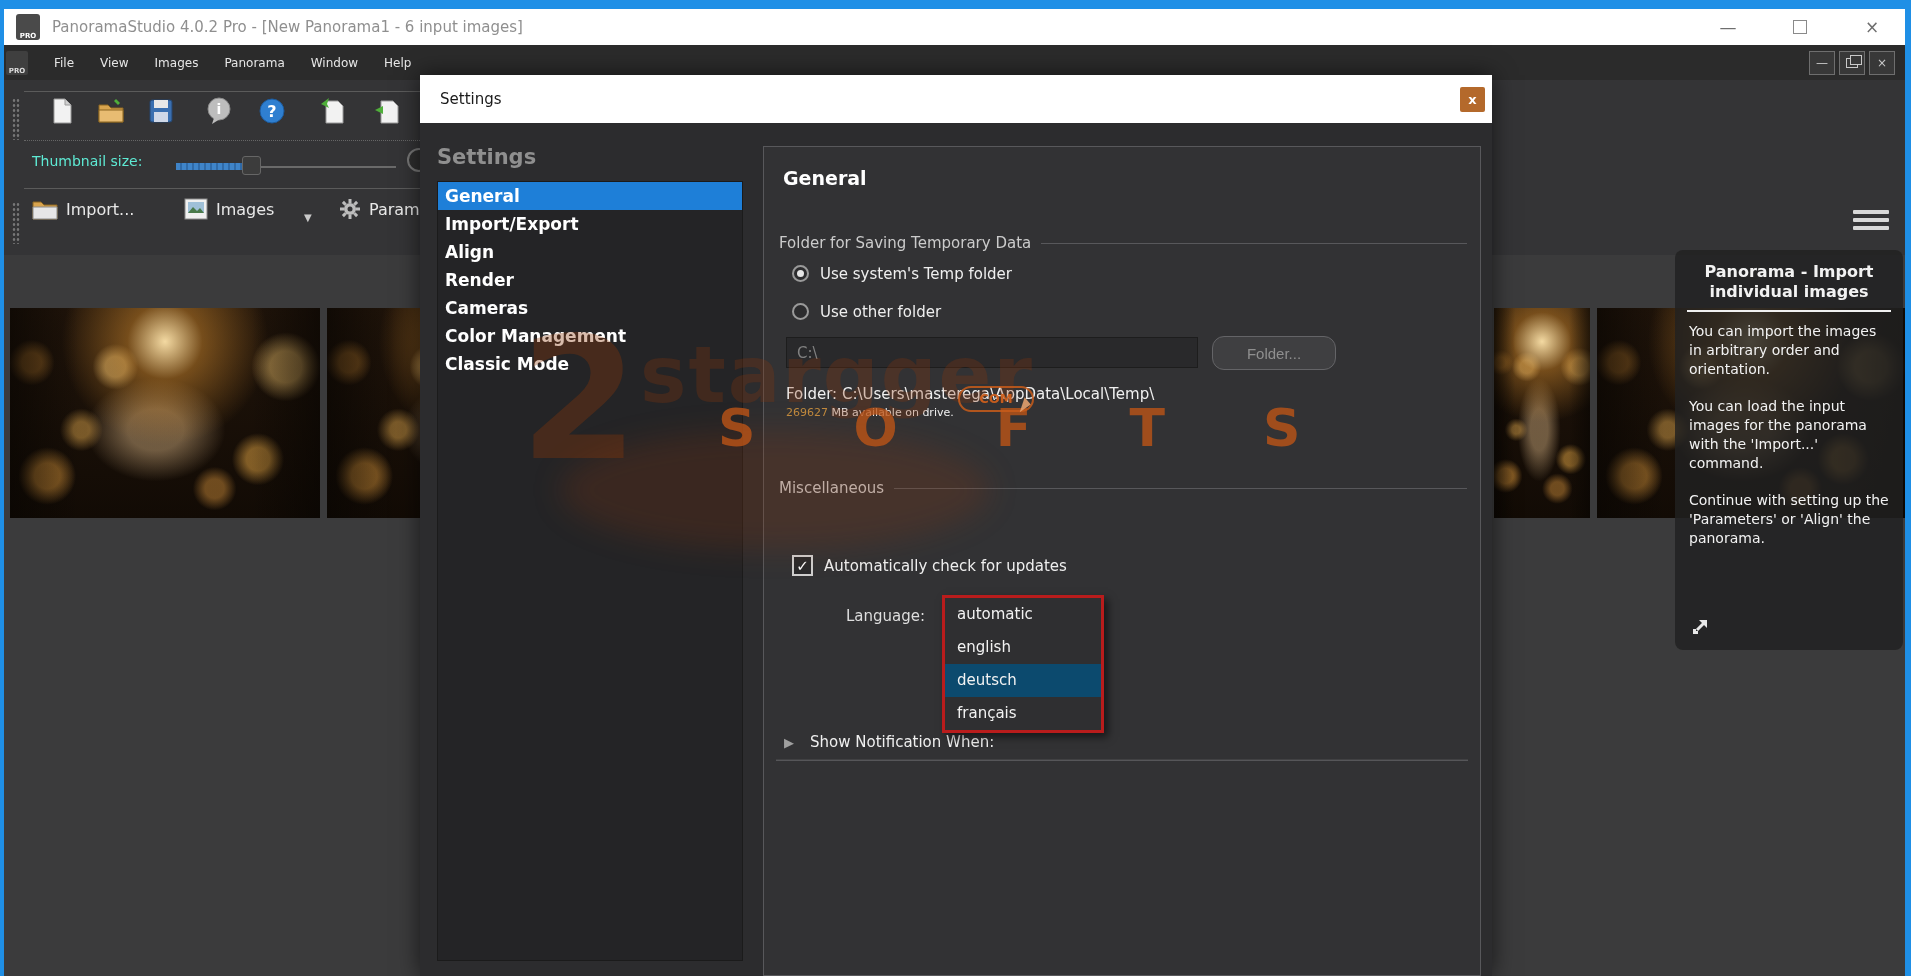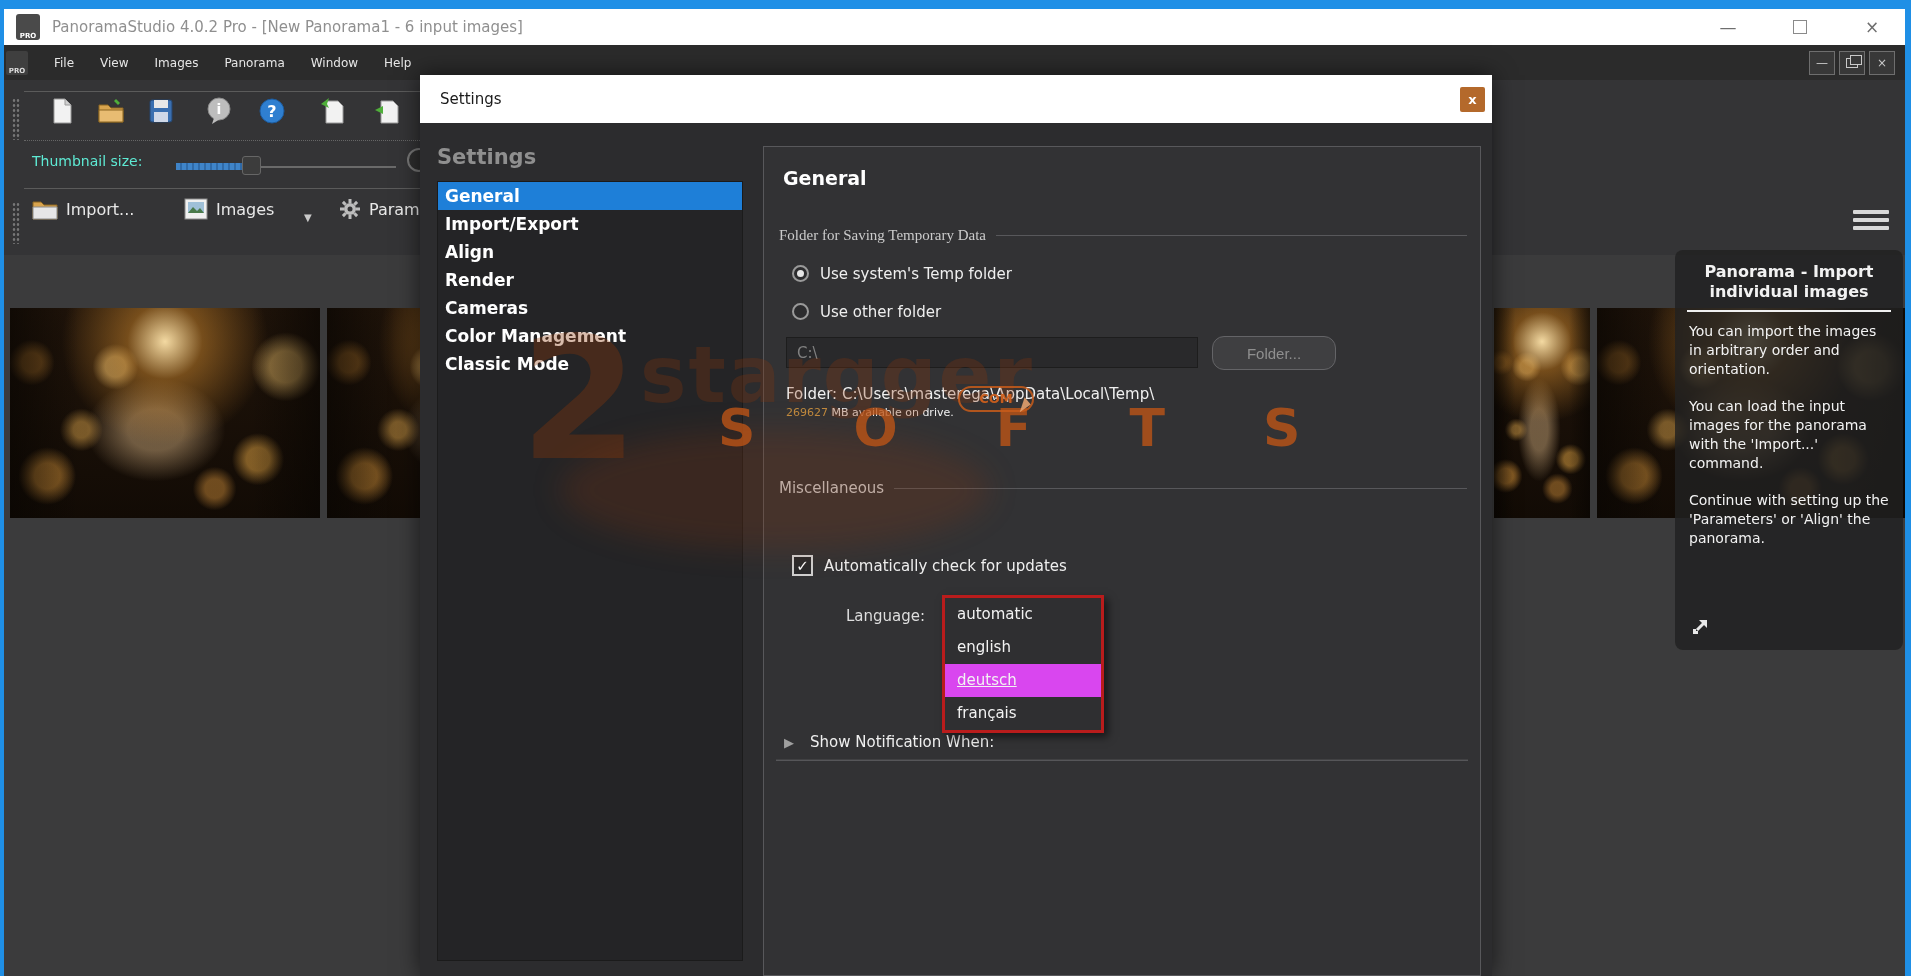--- a/index.html
+++ b/index.html
@@ -107,21 +107,21 @@
   .nav-item { height:28px; line-height:28px; padding-left:7px; color:#ffffff;
               font-size:17px; font-weight:bold; cursor:default; }
   .nav-item.selected { background:#1e7fd8; }
 
   #dlg-content { left:343px; top:23px; width:718px; height:830px; background:#323234;
                  border:1px solid #58585b; }
   #content-heading { left:19px; top:20px; color:#fff; font-size:19px; font-weight:bold; }
   .group-row { position:absolute; display:flex; align-items:center; width:688px; }
   .group-label { color:#cbcbcb; font-size:15px; white-space:nowrap; }
   .group-line { flex:1; height:1px; background:#58585b; margin-left:10px; }
-  #group-temp { left:15px; top:80px;font-family:Liberation Serif, serif; }
+  #group-temp { left:15px; top:87px; }
   #group-misc { left:15px; top:332px; }
 
   .radio { position:absolute; width:17px; height:17px; border:2px solid #9a9a9a; border-radius:50%;
            background:#2c2c2e; }
   .radio.on::after { content:""; position:absolute; left:3px; top:3px; width:7px; height:7px;
            border-radius:50%; background:#e6e6e6; }
   #radio-system { left:28px; top:118px; }
   #radio-other  { left:28px; top:156px; }
   .radio-label { position:absolute; color:#efefef; font-size:15px; }
   #radio-system-label { left:56px; top:118px; }
@@ -138,21 +138,21 @@
   #space-value { color:#c08a3e; }
 
   #updates-check { position:absolute; left:28px; top:408px; width:21px; height:21px;
                    background:#2a2a2c; border:2px solid #cfcfcf; color:#fff; font-size:15px;
                    text-align:center; line-height:18px; }
   #updates-label { position:absolute; left:60px; top:410px; color:#efefef; font-size:15px; }
   #language-label { position:absolute; left:82px; top:460px; color:#dedede; font-size:15px; }
   #lang-popup { position:absolute; left:178px; top:448px; width:162px; background:#2f2f31;
                 border:3px solid #b91c1c; box-shadow:4px 4px 8px rgba(0,0,0,.55); z-index:4; }
   .lang-item { height:33px; line-height:33px; padding-left:12px; color:#f2f2f2; font-size:15px; cursor:default; }
-  .lang-item.selected { background:#d946ef;text-decoration:underline; }
+  .lang-item.selected { background:#0c4a6e; }
   #expander { position:absolute; left:20px; top:588px; color:#9f9f9f; font-size:13px; cursor:default; }
   #notif-label { position:absolute; left:46px; top:586px; color:#efefef; font-size:15px; }
   #notif-line { position:absolute; left:12px; top:612px; width:692px; height:2px;
                 background:#414143; border-bottom:1px solid #565659; }
 
   
   #watermark { left:0; top:0; width:1911px; height:976px; pointer-events:none; z-index:20; }
   #wm-big   { position:absolute; left:520px; top:300px; font-size:170px; font-weight:bold;
               color:rgba(140,55,10,.34); }
   #wm-ghost { position:absolute; left:640px; top:330px; font-size:78px; font-weight:bold;

